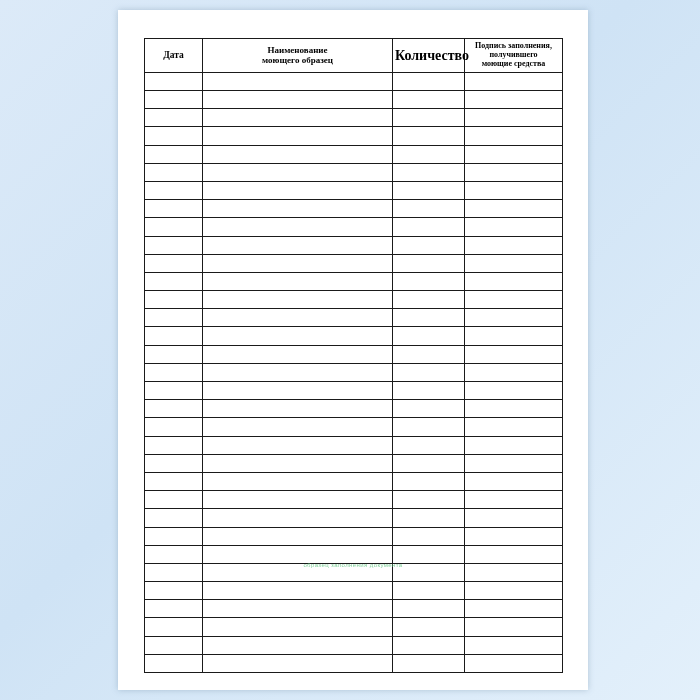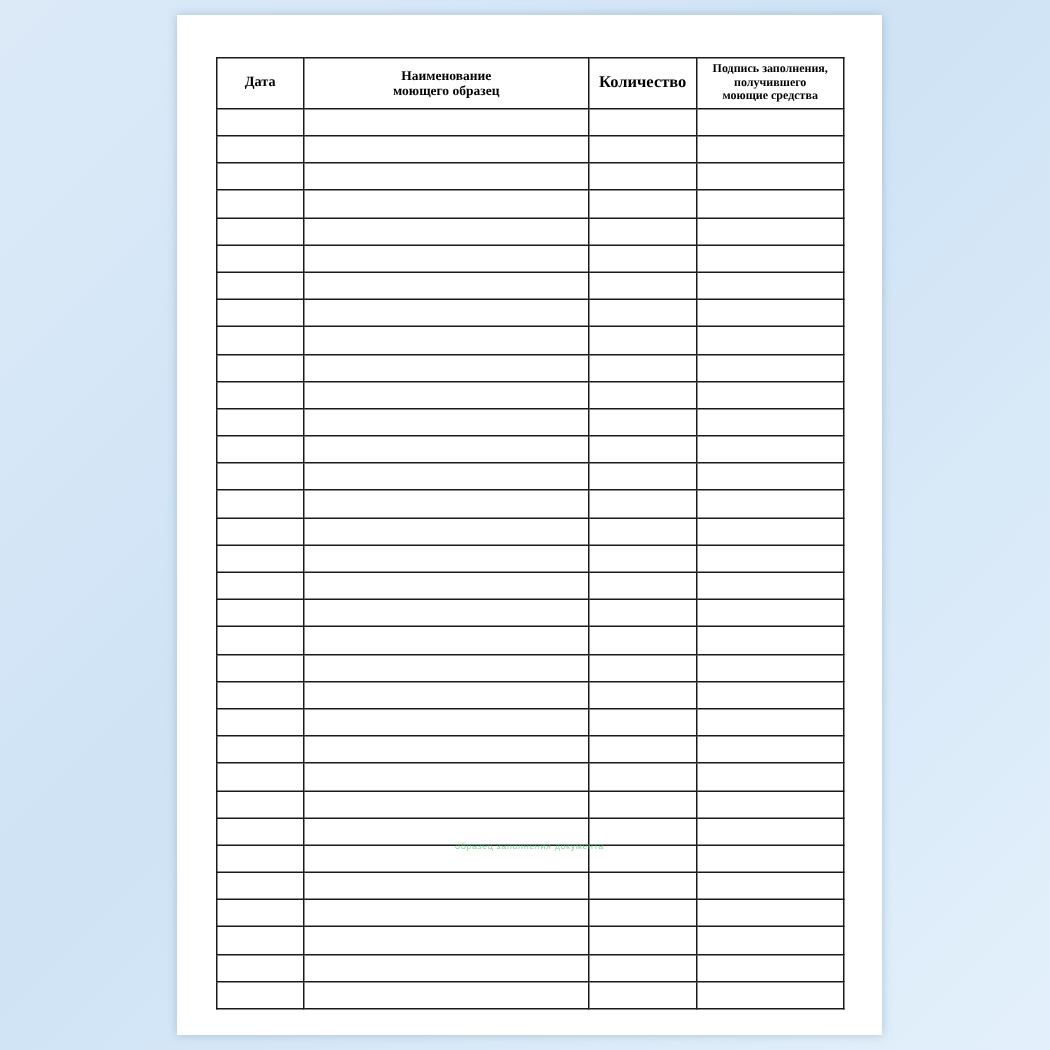--- a/index.html
+++ b/index.html
@@ -48,21 +48,21 @@
   }
   table.journal th {
     text-align: center;
     vertical-align: middle;
     font-weight: bold;
     line-height: 1.12;
     padding: 3px 2px;
   }
   .th-date { font-size: 9.5px; margin-left: 44px; }
   .th-name { font-size: 9px; }
-  .th-qty  { font-size: 11px; }
+  .th-qty  { font-size: 14px; }
   .th-sign { font-size: 8px; }
 
   col.c-date { width: 58px; }
   col.c-name { width: 190px; }
   col.c-qty  { width: 72px; }
   col.c-sign { width: 98px; }
 
   table.journal tbody td {
     height: 17.2px;
   }

